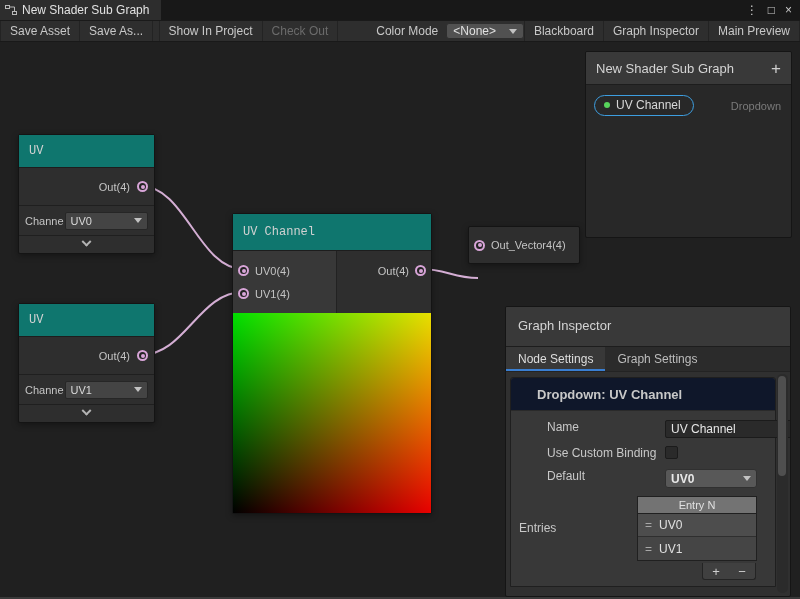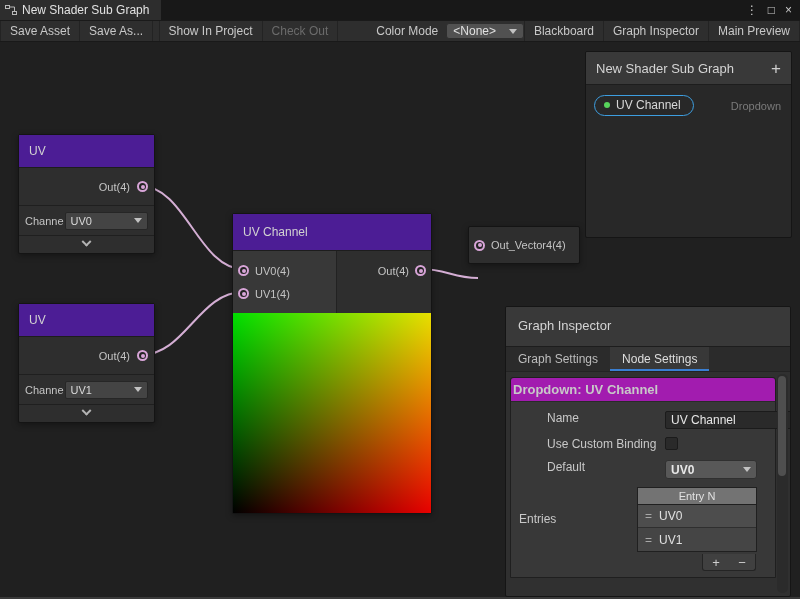--- a/index.html
+++ b/index.html
@@ -31,22 +31,22 @@
                  display:flex; align-items:center; justify-content:space-between; padding:0 6px; color:#e0e0e0; }
   .right-group { margin-left:auto; display:flex; }
 
   
   .canvas { position:absolute; left:0; top:43px; width:800px; height:556px; background:#202020; }
   .edges { position:absolute; left:0; top:0; }
 
   
   .node { position:absolute; background:#2e2e2e; border:1px solid #141414; border-radius:2px;
           color:#c8c8c8; box-shadow:0 2px 6px rgba(0,0,0,.35); }
-  .node-title { background:#4c1d95; padding:9px 10px; font-size:12px; color:#d2d2d2;
-                border-bottom:1px solid #1d1d1d; }
+  .node-title { background:#0f766e; padding:9px 10px; font-size:12px; color:#d2d2d2;
+                border-bottom:1px solid #1d1d1d;font-family:Liberation Mono, monospace; }
   .port { display:inline-flex; width:11px; height:11px; border:2px solid #d8a5d8; border-radius:50%;
           background:#242424; align-items:center; justify-content:center; flex:none; }
   .port-dot { width:4px; height:4px; border-radius:50%; background:#d8a5d8; }
   .port-label { font-size:11px; color:#c4c4c4; }
 
   .uv-node { width:137px; }
   .out-row { height:37px; display:flex; align-items:center; justify-content:flex-end; gap:7px; padding-right:6px; }
   .channel-row { height:30px; border-top:1px solid #1f1f1f; display:flex; align-items:center; gap:1px; padding:0 6px; }
   .ch-label { font-size:11px; color:#c4c4c4; white-space:nowrap; overflow:hidden; }
   .mini-dd { flex:1; height:18px; background:#444444; border:1px solid #262626; border-radius:2px;
@@ -89,22 +89,22 @@
   
   .inspector { position:absolute; left:505px; top:263px; width:286px; height:291px;
                background:#303030; border:1px solid #151515; border-radius:2px; overflow:hidden; }
   .insp-header { background:#393939; height:40px; padding:11px 12px; font-size:13px; color:#d4d4d4;
                  border-bottom:1px solid #1d1d1d; }
   .insp-tabs { height:25px; background:#2b2b2b; display:flex; border-bottom:1px solid #232323; }
   .insp-tab { padding:0 12px; display:flex; align-items:center; font-size:12px; color:#bdbdbd; }
   .insp-tab.active { background:#383838; color:#dedede; box-shadow:inset 0 -2px 0 #3a7fd2; }
   .insp-content { position:absolute; left:0; top:66px; right:0; bottom:0; }
   .section { margin:4px 14px 0 4px; background:#383838; border:1px solid #1f1f1f; border-radius:3px 3px 0 0; }
-  .sec-header { height:24px; background:#a21caf; border-bottom:1px solid #2a2a2a; display:flex; align-items:center;
-                padding-left:2px; font-size:13px; font-weight:bold; color:#c8c8c8; border-radius:3px 3px 0 0; }
+  .sec-header { height:33px; background:#0f172a; border-bottom:1px solid #2a2a2a; display:flex; align-items:center;
+                padding-left:26px; font-size:13px; font-weight:bold; color:#c8c8c8; border-radius:3px 3px 0 0; }
   .sec-body { padding:9px 18px 6px 8px; }
   .frow { display:flex; margin-bottom:8px;margin-left:28px; }
   .flabel { width:118px; flex:none; font-size:12px; color:#c8c8c8; line-height:1.25; }
   .txt-input { flex:1; height:18px; background:#2a2a2a; border:1px solid #1b1b1b; border-radius:2px;
                color:#e6e6e6; font-size:12px; padding:0 5px; font-family:"Liberation Sans",sans-serif; }
   .checkbox { width:13px; height:13px; background:#2a2a2a; border:1px solid #1b1b1b; border-radius:2px; }
   .dd { flex:1; height:19px; background:#585858; border:1px solid #303030; border-radius:3px;
         display:flex; align-items:center; justify-content:space-between; padding:0 5px;
         font-size:12px; font-weight:bold; color:#e8e8e8; }
   .entries-row { display:flex; align-items:center; margin-bottom:2px; }
@@ -261,22 +261,22 @@
             <span>UV Channel</span>
           </span>
           <span class="bb-type">Dropdown</span>
         </div>
       </div>
     </div>
 
     <div class="inspector">
       <div class="insp-header">Graph Inspector</div>
       <div class="insp-tabs">
+        <div class="insp-tab active">Node Settings</div>
         <div class="insp-tab">Graph Settings</div>
-        <div class="insp-tab active">Node Settings</div>
       </div>
       <div class="insp-content">
         <div class="section">
           <div class="sec-header">Dropdown: UV Channel</div>
           <div class="sec-body">
 
             <div class="frow">
               <span class="flabel">Name</span>
               <input class="txt-input" type="text" value="UV Channel" style="">
             </div>

